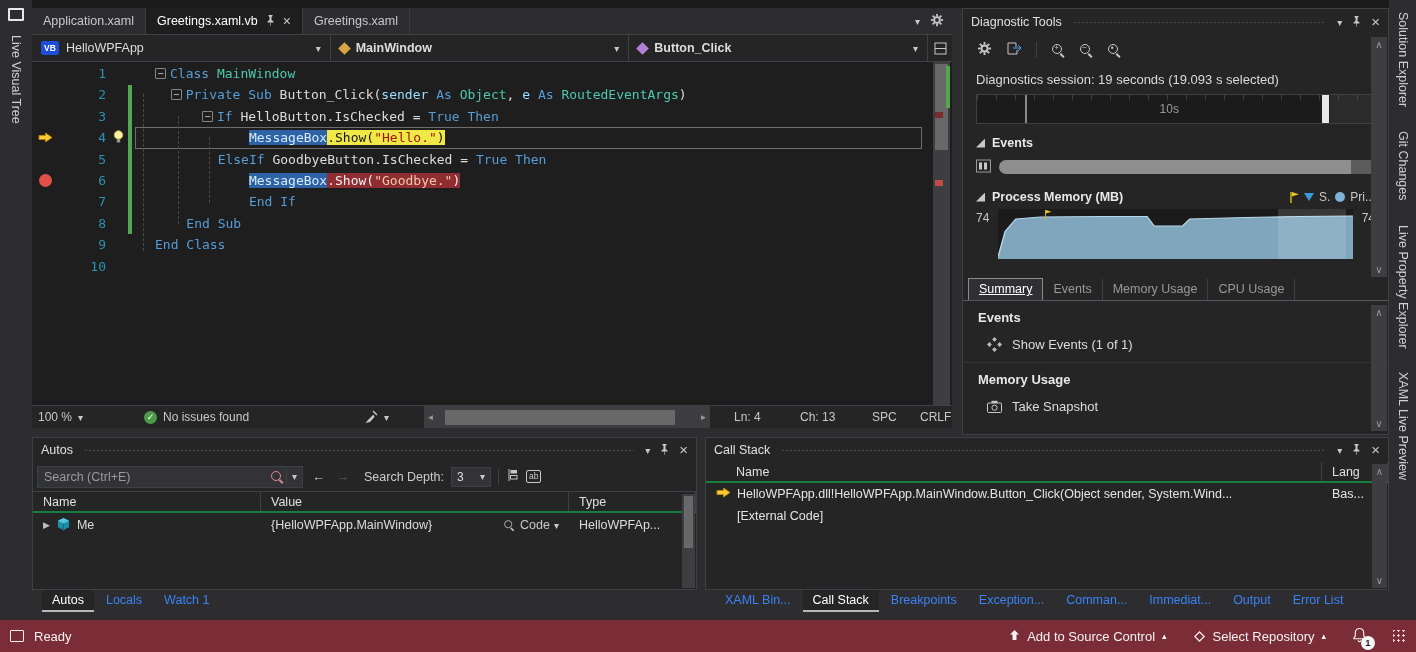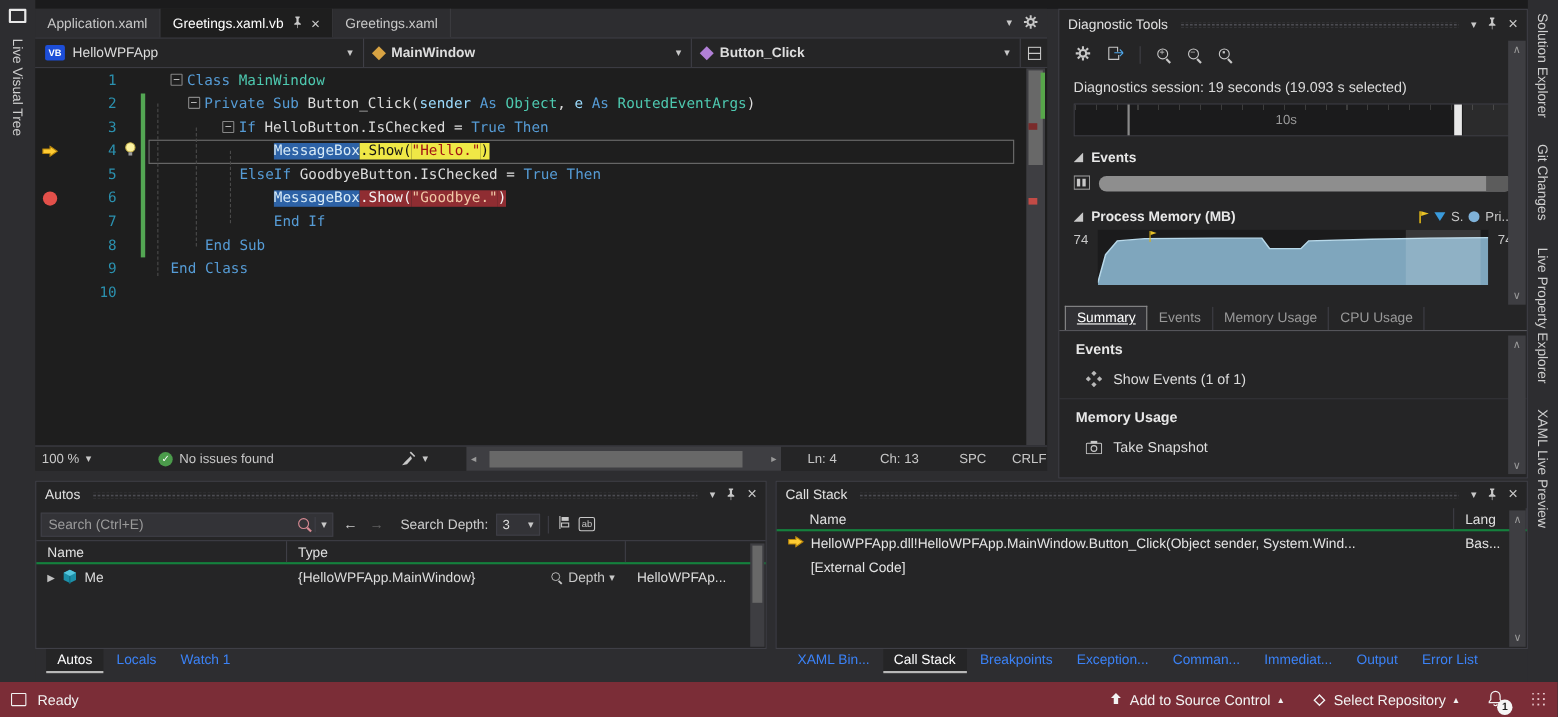--- a/index.html
+++ b/index.html
@@ -467,38 +467,39 @@
         <svg width="13" height="14">
             <line x1="3" y1="1" x2="3" y2="13" stroke="#C8C8C8"></line>
             <rect x="4.5" y="2" width="6.5" height="3.5" fill="#C8C8C8"></rect>
             <rect x="4.5" y="7.5" width="6.5" height="3.5" fill="none" stroke="#C8C8C8"></rect>
           </svg>
       </span>
       <span class="ab-icon">ab</span>
     </div>
     <div class="grid-head autos-grid" id="autos-head">
         <div>Name</div>
+        <div>Value</div>
         <div>Type</div>
       </div>
     <div id="autos-rows">
         <div class="grow autos-row">
           <div class="cell">
             <span class="expander">▶</span>
             <span><svg width="15" height="14" viewBox="0 0 16 15">
                 <path d="M8 1l6 3v7l-6 3-6-3V4z" fill="#1C8FA8"></path>
                 <path d="M8 1l6 3-6 3-6-3z" fill="#54C5DC"></path>
                 <path d="M8 7v8" stroke="#0F6B80"></path>
               </svg></span>
             <span>Me</span>
           </div>
           <div class="cell">
             <span>{HelloWPFApp.MainWindow}</span>
             <span class="viewgrp">
               <span class="mag"></span>
-              <span>Depth</span>
+              <span>Code</span>
               <span class="chev">▾</span>
             </span>
           </div>
           <div class="cell">
             <span>HelloWPFAp...</span>
           </div>
         </div>
       </div>
     <div class="vscroll" style="right:1px;top:56px;bottom:1px;width:13px;">
       <span class="vs-thumb" style="top:2px;height:52px;"></span>

